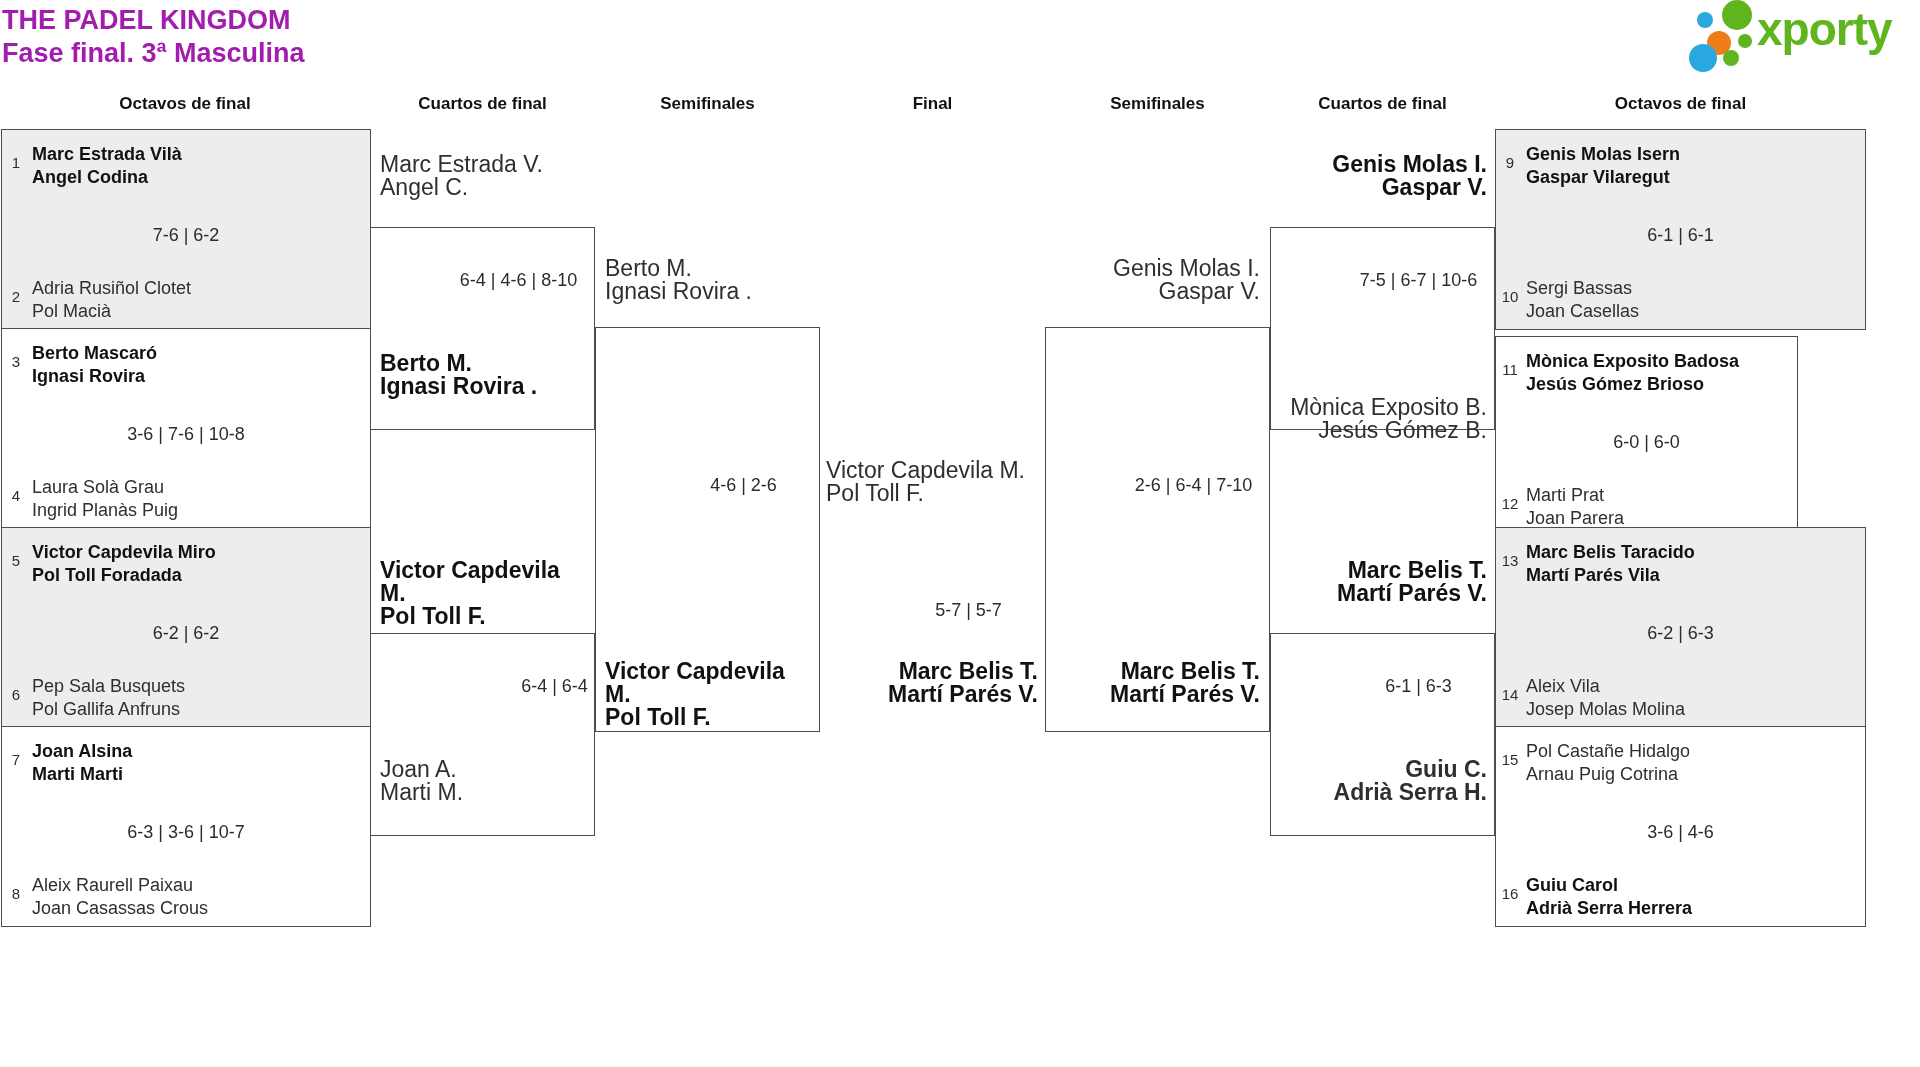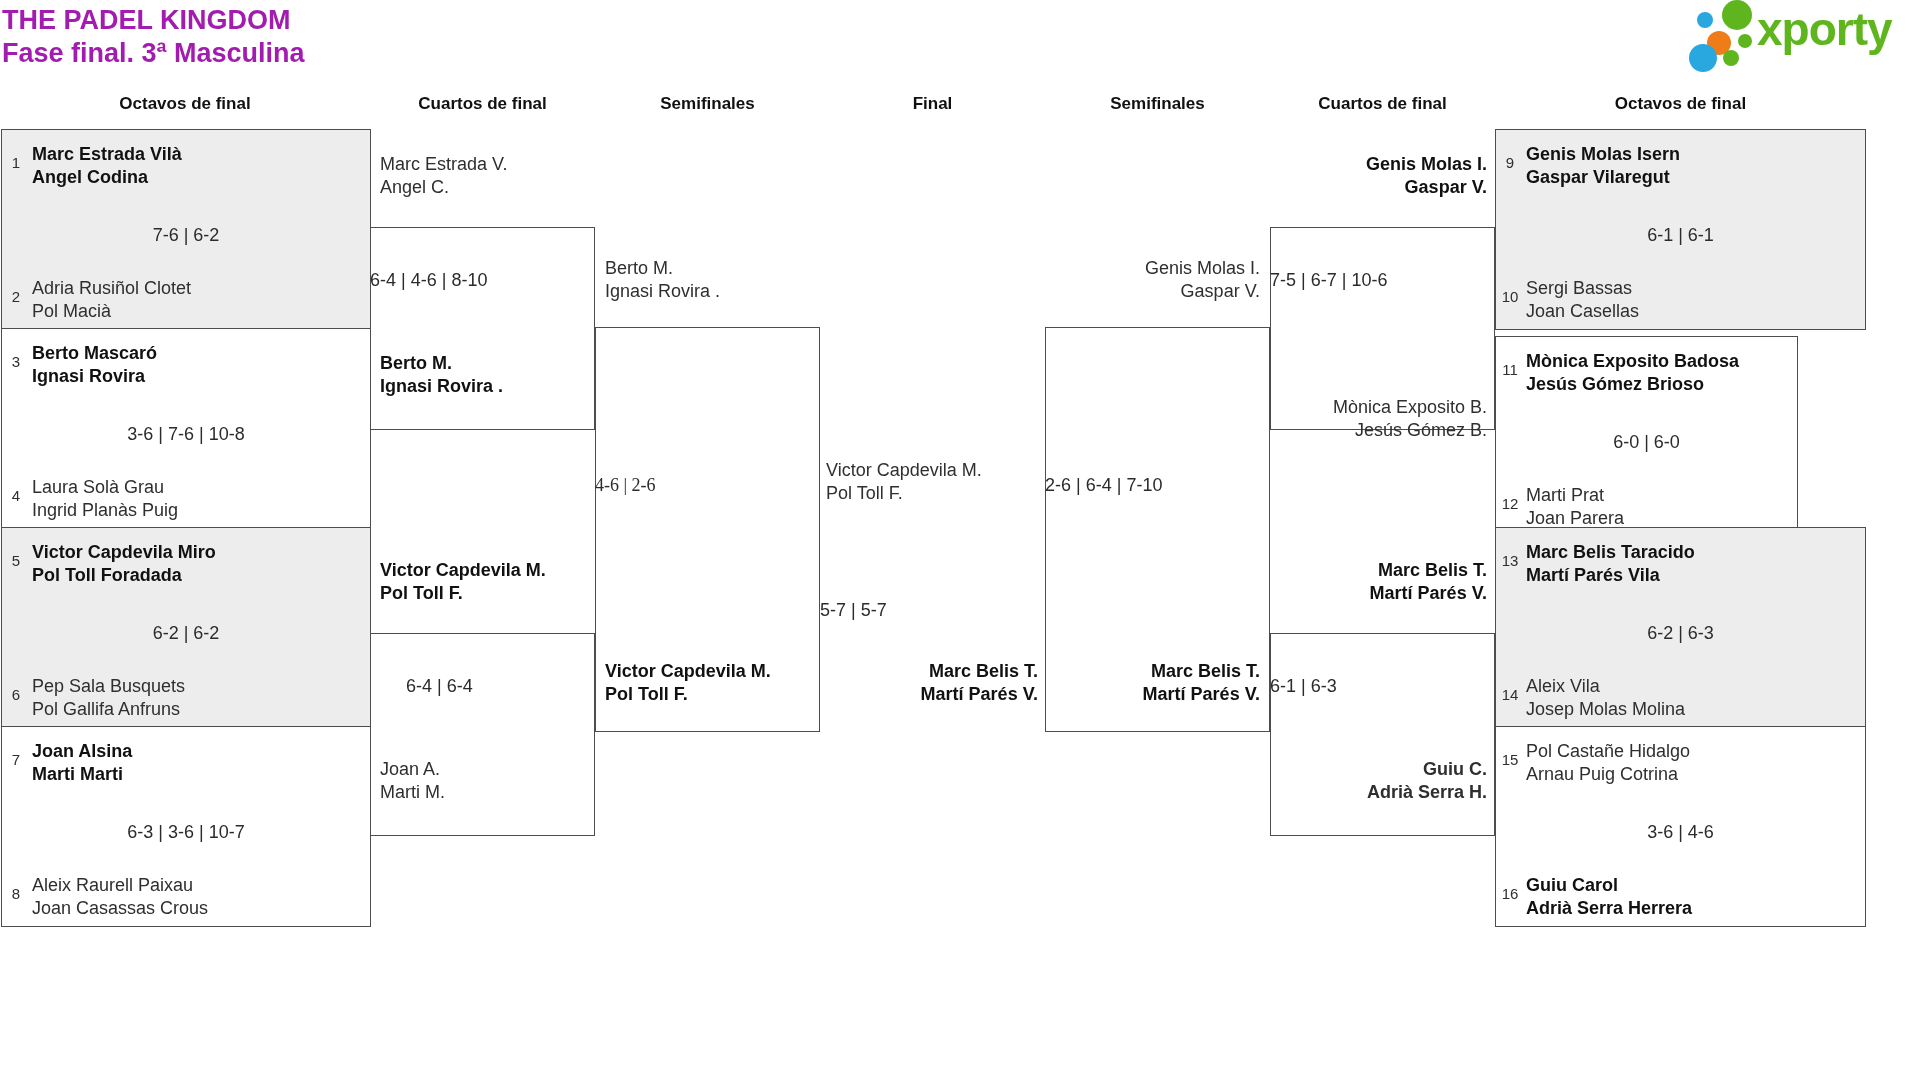--- a/index.html
+++ b/index.html
@@ -23,24 +23,24 @@
 
   .seed{position:absolute;width:24px;left:2px;text-align:center;font-size:15px;color:#2e2e2e;}
   .seed-a{top:24px;}
   .seed-b{top:158px;}
   .team{font-size:18px;line-height:23px;color:#2f2f2f;}
   .team.win{font-weight:700;color:#111;}
   .obox .team-a{position:absolute;top:13px;left:30px;right:6px;}
   .obox .team-b{position:absolute;top:147px;left:30px;right:6px;}
   .obox .score{position:absolute;top:95px;left:0;width:100%;text-align:center;font-size:18px;color:#2b2b2b;}
 
-  .label{position:absolute;font-size:18px;line-height:23px;color:#2f2f2f;}
+  .label{position:absolute;font-size:23px;line-height:23px;color:#2f2f2f;}
   .label.win{font-weight:700;color:#111;}
   .ra{text-align:right;}
-  .score-free{position:absolute;text-align:left;font-size:18px;color:#2b2b2b;}
+  .score-free{position:absolute;text-align:center;font-size:18px;color:#2b2b2b;margin-left:36px;}
 </style>
 </head>
 <body>
 
 <div class="stage">
 
   <div class="title">
     <div>THE PADEL KINGDOM</div>
     <div>Fase final. 3ª Masculina</div>
   </div>
@@ -139,21 +139,21 @@
   <div class="label" style="left:380px;top:758px;width:205px;">
     <div>Joan A.</div>
       <div>Marti M.</div>
   </div>
 
   <div class="box" style="left:595px;top:327px;width:225px;height:405px;"></div>
   <div class="label" style="left:605px;top:257px;width:205px;">
     <div>Berto M.</div>
       <div>Ignasi Rovira .</div>
   </div>
-  <div class="score-free" style="left:595px;top:475px;width:225px;font-family:Liberation Serif, serif;">4-6 | 2-6</div>
+  <div class="score-free" style="left:595px;top:475px;width:225px;">4-6 | 2-6</div>
   <div class="label win" style="left:605px;top:660px;width:205px;">
     <div>Victor Capdevila M.</div>
       <div>Pol Toll F.</div>
   </div>
 
   <div class="label" style="left:826px;top:459px;width:210px;">
     <div>Victor Capdevila M.</div>
       <div>Pol Toll F.</div>
   </div>
   <div class="score-free" style="left:820px;top:600px;width:225px;">5-7 | 5-7</div>

